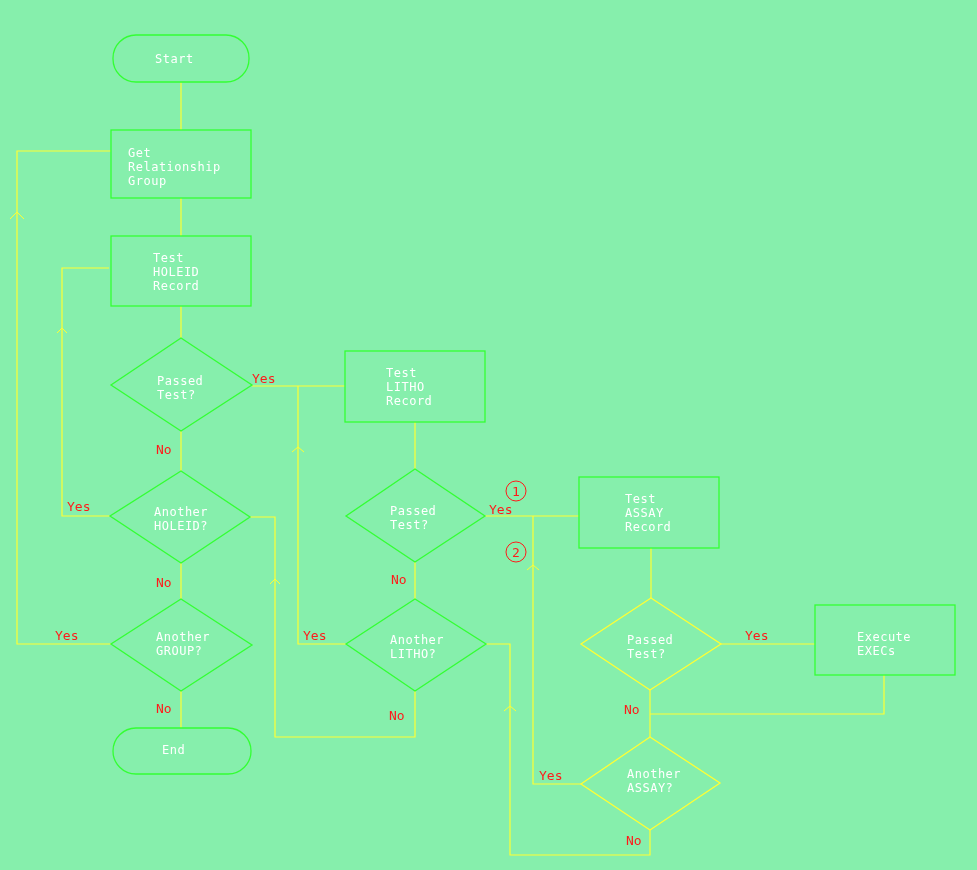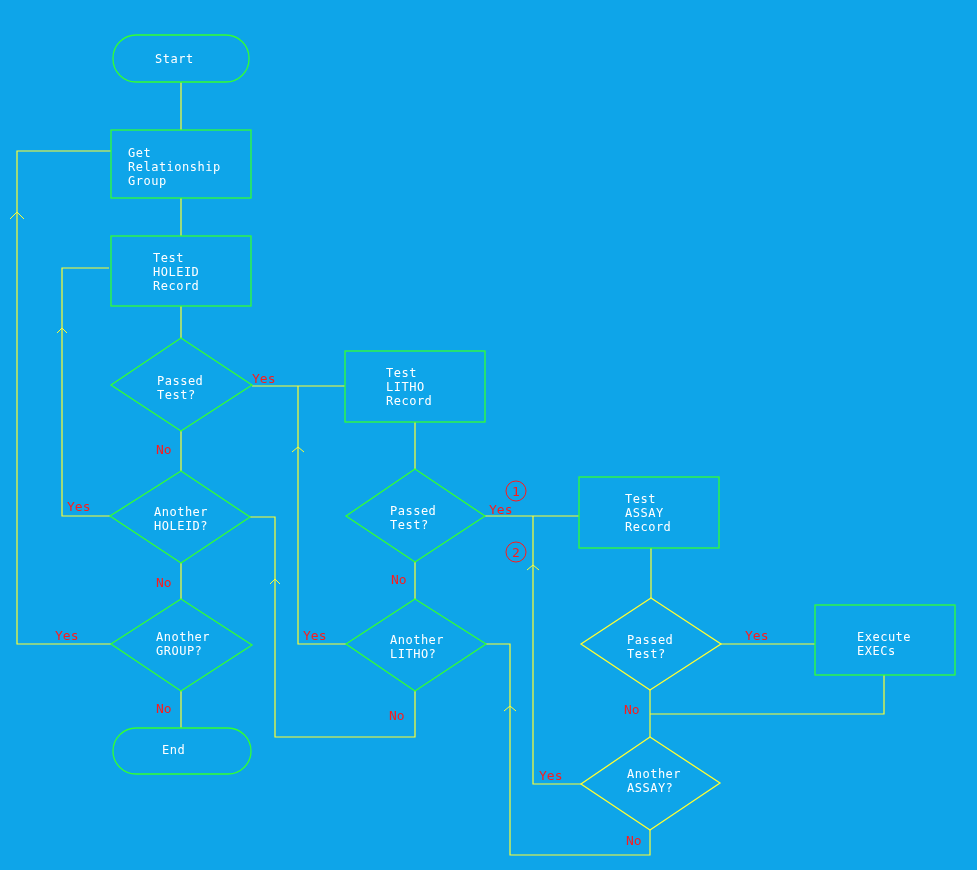--- a/index.html
+++ b/index.html
@@ -1,16 +1,16 @@
 <!DOCTYPE html>
 <html><head>
   <meta charset="utf-8">
   <style>
     html, body { margin: 0; padding: 0; background: #000; }
-    #stage { position: relative; width: 977px; height: 870px; background: #0ea5e9; overflow: hidden; }
+    #stage { position: relative; width: 977px; height: 870px; background: #86efac; overflow: hidden; }
     svg { position: absolute; left: 0; top: 0; }
     .node-text { font-family: "DejaVu Sans Mono", "Liberation Mono", monospace; font-size: 12px; fill: #ffffff; letter-spacing: 0.5px; }
     .label-text { font-family: "DejaVu Sans Mono", "Liberation Mono", monospace; font-size: 13px; fill: #ff1a1a; }
     .edge { stroke: #ffff33; stroke-width: 1.2; fill: none; }
     .shape-green { stroke: #33ff33; stroke-width: 1.3; fill: none; }
     .shape-yellow { stroke: #ffff33; stroke-width: 1.3; fill: none; }
     .circ { stroke: #ff1a1a; stroke-width: 1; fill: none; }
     .arrow { stroke: #ffff33; stroke-width: 1; fill: none; }
   </style>
 </head>

